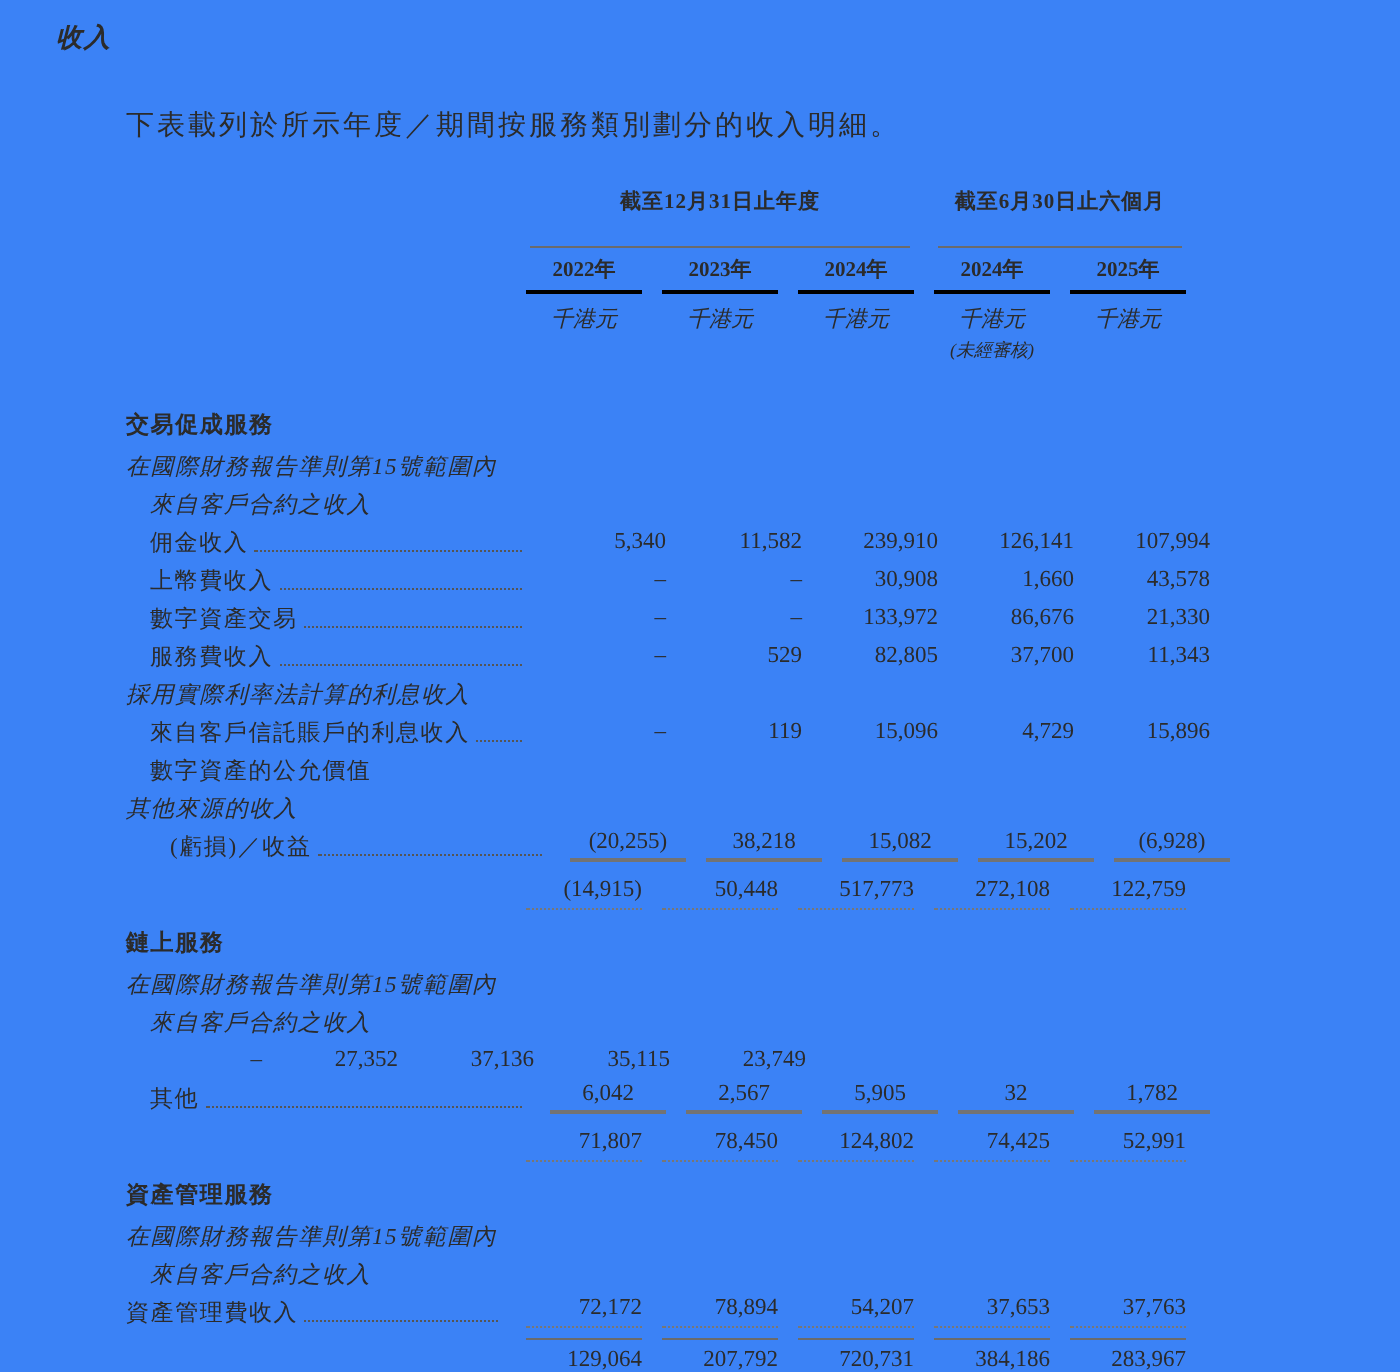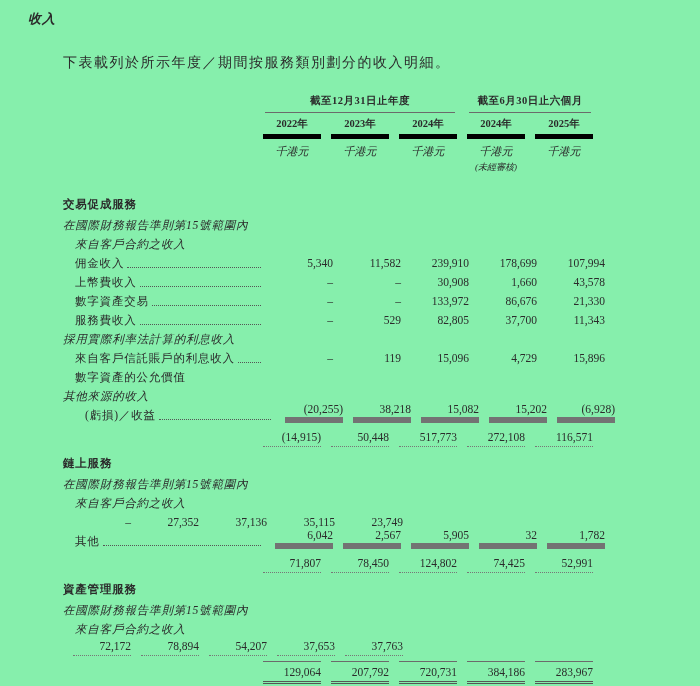--- a/index.html
+++ b/index.html
@@ -1,19 +1,19 @@
 <!DOCTYPE html>
 <html><head>
 <meta charset="utf-8">
 <style>
   html,body { margin:0; padding:0; background:#ffffff; }
   .page {
     position:relative;
     width:700px; height:686px;
-    background:#86efac;
+    background:#3b82f6;
     overflow:hidden;
     font-family:"Liberation Serif","DejaVu Serif",serif;
     color:#2b2b2b;
     box-sizing:border-box;
   }
   .doc-title {
     margin:10px 0 0 28px;
     font-weight:bold; font-style:italic;
     font-size:13px; letter-spacing:1px;
   }
@@ -26,45 +26,45 @@
   .hrow { display:flex; }
   .lblspace { width:190px; flex:0 0 190px; }
   .col { width:68px; flex:0 0 68px; box-sizing:border-box; }
   .cw  { margin-left:10px; }
 
   .grp { box-sizing:border-box; }
   .grp-inner {
     margin-left:12px; margin-right:2px;
     text-align:center; font-weight:bold;
     font-size:10.5px; letter-spacing:0.5px;
-    padding-bottom:4px;
+    padding-bottom:15px;
     border-bottom:1px solid #6b6b6b;
   }
   .yr .cw {
     text-align:center; font-weight:bold; font-size:10.5px;
     padding:4px 0 3px 0;
-    border-bottom:5px solid #000000;
+    border-bottom:2px solid #000000;
   }
   .unit .cw { text-align:center; font-style:italic; font-size:11px; padding-top:5px; }
   .unote .cw { text-align:center; font-style:italic; font-size:9px; padding-top:2px; }
 
   .tbody { margin-top:21px; }
   .row { display:flex; align-items:flex-end; height:19px; }
   .row .lbl { width:190px; flex:0 0 190px; display:flex; align-items:flex-end; white-space:nowrap; }
   .row .txt { letter-spacing:0.8px; }
   .row.section { font-weight:bold; margin-top:7px;align-items:center; }
   .row.note .txt { font-style:italic;font-family:Liberation Serif, serif; }
   .ind1 { padding-left:12px; }
   .ind2 { padding-left:22px; }
   .dots {
     flex:1; height:1px; margin:0 4px 3px 3px;
     border-bottom:1px dotted #555;
   }
   .num { text-align:right; line-height:16px; }
-  .r-solid  .cw { border-bottom:6px solid #737373; }
+  .r-solid  .cw { border-bottom:2px solid #737373;text-align:center; }
   .r-dotted .cw { border-bottom:1px dotted #777; padding-bottom:1px; }
   .r-double .cw { border-bottom:3px double #555; padding-bottom:1px; }
   .r-top    .cw { border-top:1px solid #6b6b6b; padding-top:2px; }
   .row.subtotal { height:24px; }
   .row.total { height:28px; }
 </style>
 </head>
 <body>
 
 <div class="page">
@@ -159,21 +159,21 @@
           <div class="col">
             <div class="cw num">5,340</div>
           </div>
           <div class="col">
             <div class="cw num">11,582</div>
           </div>
           <div class="col">
             <div class="cw num">239,910</div>
           </div>
           <div class="col">
-            <div class="cw num">178,699</div>
+            <div class="cw num">126,141</div>
           </div>
           <div class="col">
             <div class="cw num">107,994</div>
           </div>
         </div>
         <div class="row data">
           <div class="lbl ind1">
             <div class="txt">上幣費收入</div>
             <div class="dots"></div>
           </div>
@@ -300,21 +300,21 @@
           <div class="col r-dotted">
             <div class="cw num">50,448</div>
           </div>
           <div class="col r-dotted">
             <div class="cw num">517,773</div>
           </div>
           <div class="col r-dotted">
             <div class="cw num">272,108</div>
           </div>
           <div class="col r-dotted">
-            <div class="cw num">116,571</div>
+            <div class="cw num">122,759</div>
           </div>
         </div>
         <div class="row section">
           <div class="lbl">
             <div class="txt">鏈上服務</div>
           </div>
         </div>
         <div class="row note">
           <div class="lbl">
             <div class="txt">在國際財務報告準則第15號範圍內</div>
@@ -390,20 +390,24 @@
           <div class="lbl">
             <div class="txt">在國際財務報告準則第15號範圍內</div>
           </div>
         </div>
         <div class="row note">
           <div class="lbl ind1">
             <div class="txt">來自客戶合約之收入</div>
           </div>
         </div>
         <div class="row data">
+          <div class="lbl">
+            <div class="txt">資產管理費收入</div>
+            <div class="dots"></div>
+          </div>
           <div class="col r-dotted">
             <div class="cw num">72,172</div>
           </div>
           <div class="col r-dotted">
             <div class="cw num">78,894</div>
           </div>
           <div class="col r-dotted">
             <div class="cw num">54,207</div>
           </div>
           <div class="col r-dotted">

